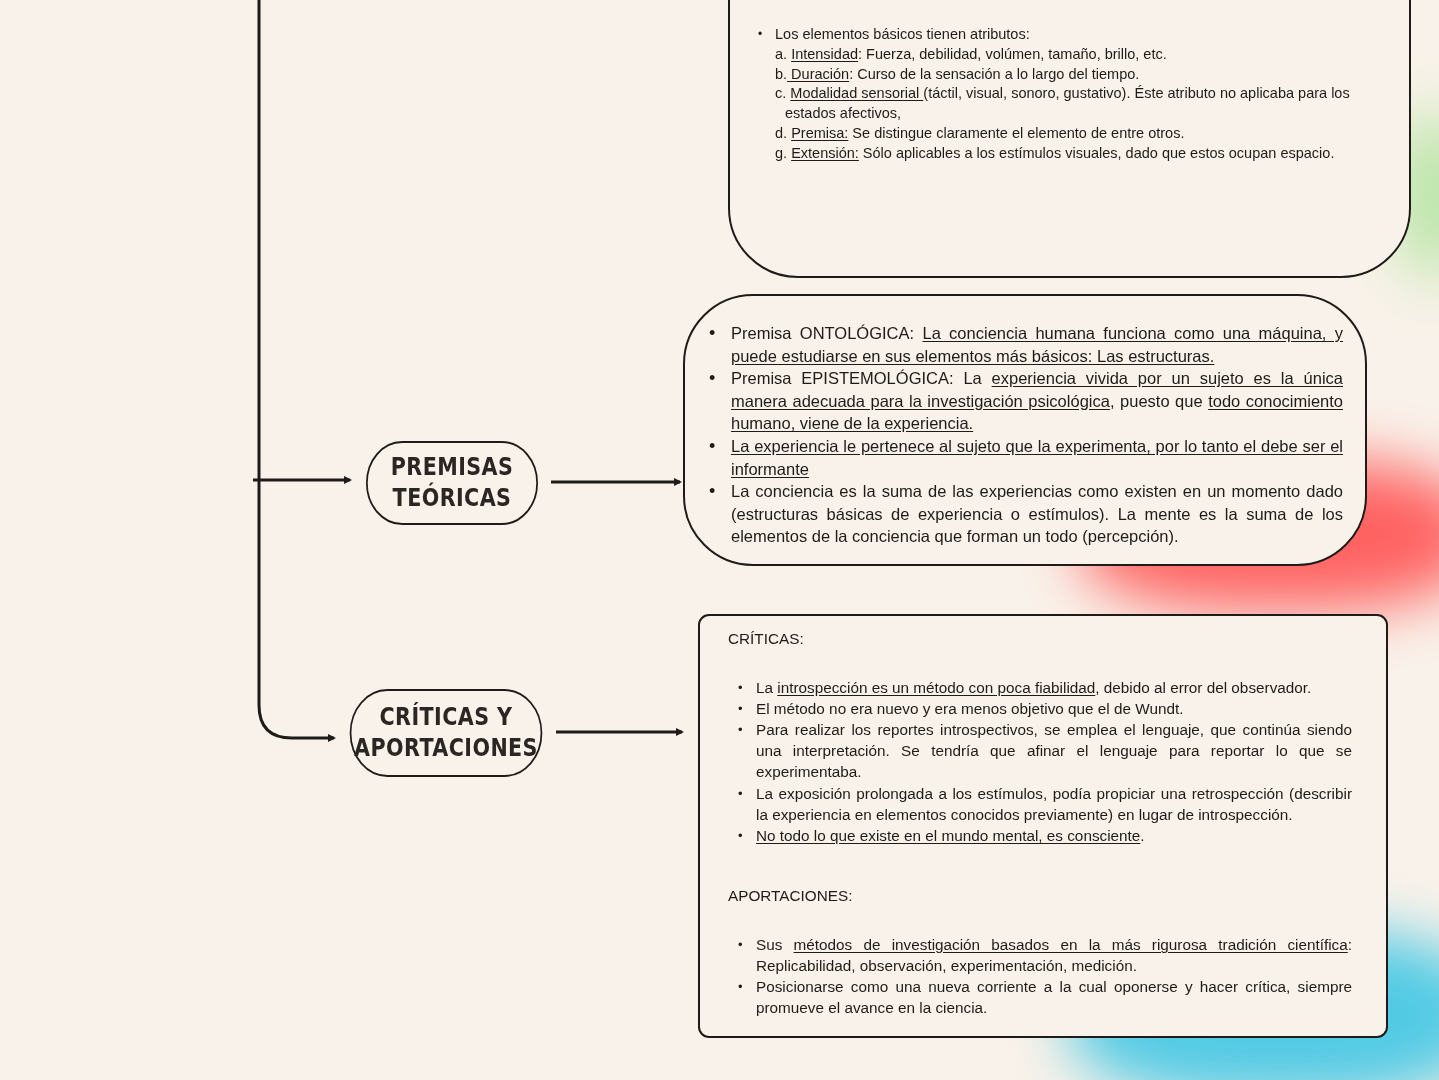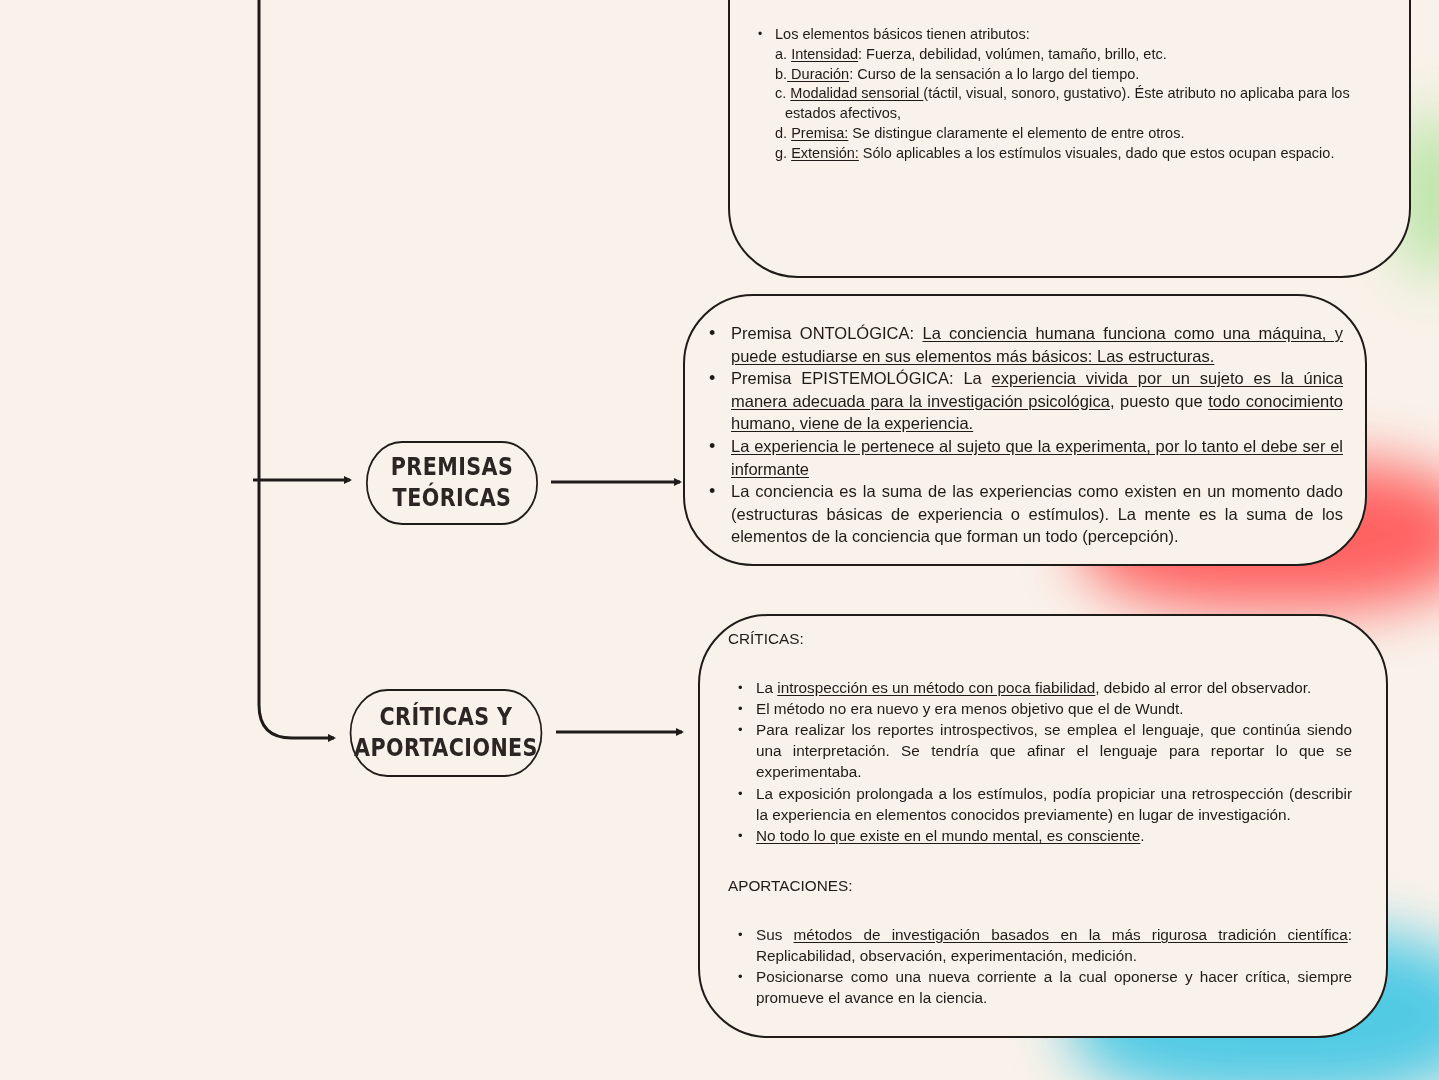--- a/index.html
+++ b/index.html
@@ -24,39 +24,39 @@
   }
   .node-premisas { left:352px; top:441px; width:196px; height:80px; }
   .node-criticas { left:334px; top:689px; width:220px; height:84px; }
 
   .box {
     position:absolute; background:#f9f2ea; border:2px solid #1e1b18;
     border-radius:70px; box-sizing:border-box;
   }
   .box-attrs { left:728px; top:-80px; width:683px; height:358px; padding:103px 20px 0 28px; font-size:14.5px; line-height:19.8px; }
   .box-premisas { left:683px; top:294px; width:684px; height:272px; padding:26px 22px 0 24px; font-size:16.5px; line-height:22.6px; }
-  .box-criticas { left:698px; top:614px; width:690px; height:424px; padding:12px 34px 0 28px; font-size:15.3px; line-height:21.1px; }
+  .box-criticas { left:698px; top:614px; width:690px; height:424px; padding:12px 34px 0 28px; font-size:15.3px; line-height:21.1px;border-radius:11px; }
 
   ul { margin:0; padding:0; list-style:none; }
   li { position:relative; }
   .u { text-decoration:underline; text-underline-offset:2px; }
 
   .attr-head { padding-left:17px; position:relative; }
   .attr-head::before { content:"•"; position:absolute; left:0; font-size:12px; }
   .attr-list { padding-left:17px; }
   .attr-list li .cont { padding-left:10px; }
 
   .prem-list li { padding-left:22px; text-align:justify; }
   .prem-list li::before { content:"•"; position:absolute; left:0; font-size:18px; }
 
   .crit-title { margin-bottom:0; }
   .crit-list { padding-left:10px;margin-top:28px; }
   .crit-list li { padding-left:18px; text-align:justify; }
   .crit-list li::before { content:"•"; position:absolute; left:0; font-size:13px; }
-  .spacer-title { margin-top:29px; margin-bottom:21px; }
+  .spacer-title { margin-top:39px; margin-bottom:21px; }
 </style>
 </head>
 <body>
 
 <div class="blob blob-green"></div>
 <div class="blob blob-red"></div>
 <div class="blob blob-blue"></div>
 
 <svg class="connectors" viewBox="0 0 1439 1080">
   <defs>
@@ -103,21 +103,21 @@
     <li><span>La conciencia es la suma de las experiencias como existen en un momento dado (estructuras básicas de experiencia o estímulos). La mente es la suma de los elementos de la conciencia que forman un todo (percepción).</span></li>
   </ul>
 </div>
 
 <div class="box box-criticas">
   <div class="crit-title">CRÍTICAS:</div>
   <ul class="crit-list">
     <li><span>La </span><span class="u">introspección es un método con poca fiabilidad</span><span>, debido al error del observador.</span></li>
     <li><span>El método no era nuevo y era menos objetivo que el de Wundt.</span></li>
     <li><span>Para realizar los reportes introspectivos, se emplea el lenguaje, que  continúa siendo una interpretación. Se tendría que afinar el lenguaje para reportar lo que se experimentaba.</span></li>
-    <li><span>La exposición prolongada a los estímulos, podía propiciar una retrospección (describir la experiencia en elementos conocidos previamente) en lugar de investigación.</span></li>
+    <li><span>La exposición prolongada a los estímulos, podía propiciar una retrospección (describir la experiencia en elementos conocidos previamente) en lugar de introspección.</span></li>
     <li><span class="u">No todo lo que existe en el mundo mental, es consciente</span><span>.</span></li>
   </ul>
   <div class="spacer-title">APORTACIONES:</div>
   <ul class="crit-list">
     <li><span>Sus </span><span class="u">métodos de investigación basados en la más rigurosa tradición científica</span><span>: Replicabilidad, observación, experimentación, medición.</span></li>
     <li><span>Posicionarse como una nueva corriente a la cual oponerse y hacer crítica, siempre promueve el avance en la ciencia.</span></li>
   </ul>
 </div>
 
 </body></html>

